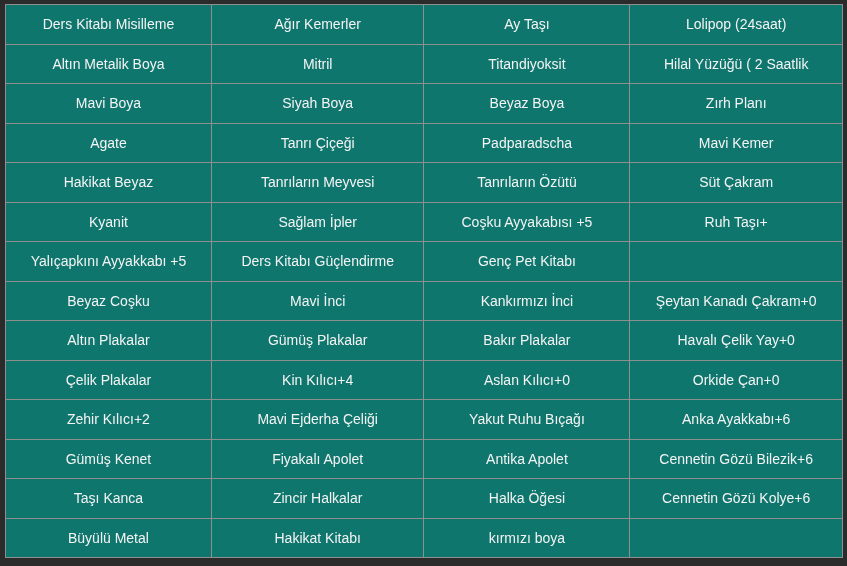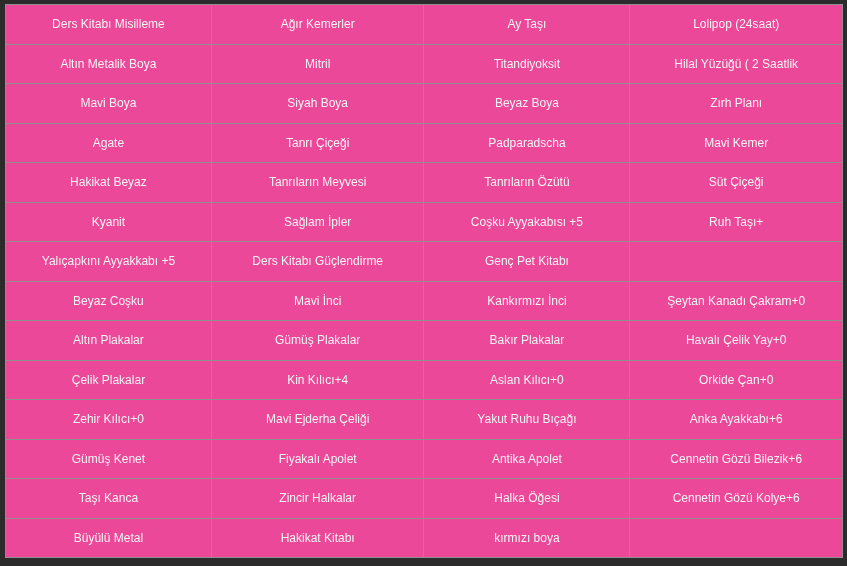--- a/index.html
+++ b/index.html
@@ -24,27 +24,27 @@
     width: 838px;
     border-collapse: collapse;
     table-layout: fixed;
     background: #333333;
   }
   table.item-table td {
     border: 1px solid #8f8f8f;
     height: 38.5px;
     text-align: center;
     vertical-align: middle;
-    font-size: 12px;
+    font-size: 14px;
     color: #f4f4f4;
     padding: 0 4px;
     white-space: nowrap;
     overflow: hidden;
     text-overflow: ellipsis;
-    background: #ec4899;
+    background: #0f766e;
   }
   table.item-table td.empty {
     color: transparent;
   }
   table.item-table col.c1 { width: 24.6%; }
   table.item-table col.c2 { width: 25.4%; }
   table.item-table col.c3 { width: 24.6%; }
   table.item-table col.c4 { width: 25.4%; }
 </style>
 </head>
@@ -80,21 +80,21 @@
         <tr>
           <td>Agate</td>
           <td>Tanrı Çiçeği</td>
           <td>Padparadscha</td>
           <td>Mavi Kemer</td>
         </tr>
         <tr>
           <td>Hakikat Beyaz</td>
           <td>Tanrıların Meyvesi</td>
           <td>Tanrıların Özütü</td>
-          <td>Süt Çiçeği</td>
+          <td>Süt Çakram</td>
         </tr>
         <tr>
           <td>Kyanit</td>
           <td>Sağlam İpler</td>
           <td>Coşku Ayyakabısı +5</td>
           <td>Ruh Taşı+</td>
         </tr>
         <tr>
           <td>Yalıçapkını Ayyakkabı +5</td>
           <td>Ders Kitabı Güçlendirme</td>
@@ -113,21 +113,21 @@
           <td>Bakır Plakalar</td>
           <td>Havalı Çelik Yay+0</td>
         </tr>
         <tr>
           <td>Çelik Plakalar</td>
           <td>Kin Kılıcı+4</td>
           <td>Aslan Kılıcı+0</td>
           <td>Orkide Çan+0</td>
         </tr>
         <tr>
-          <td>Zehir Kılıcı+0</td>
+          <td>Zehir Kılıcı+2</td>
           <td>Mavi Ejderha Çeliği</td>
           <td>Yakut Ruhu Bıçağı</td>
           <td>Anka Ayakkabı+6</td>
         </tr>
         <tr>
           <td>Gümüş Kenet</td>
           <td>Fiyakalı Apolet</td>
           <td>Antika Apolet</td>
           <td>Cennetin Gözü Bilezik+6</td>
         </tr>

